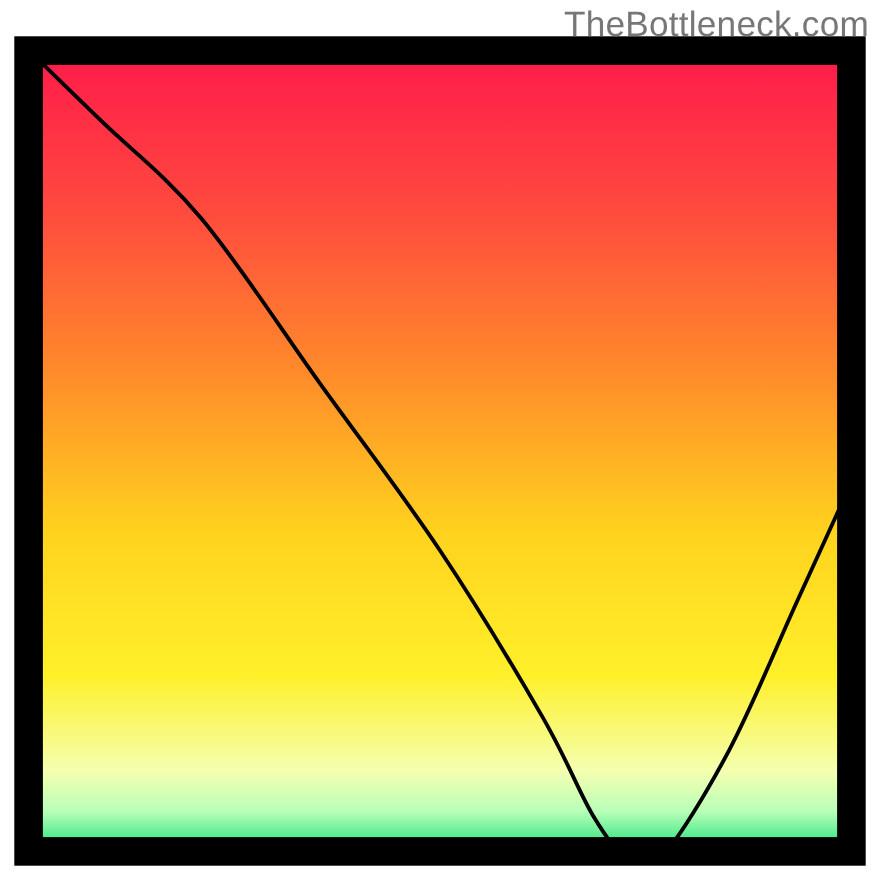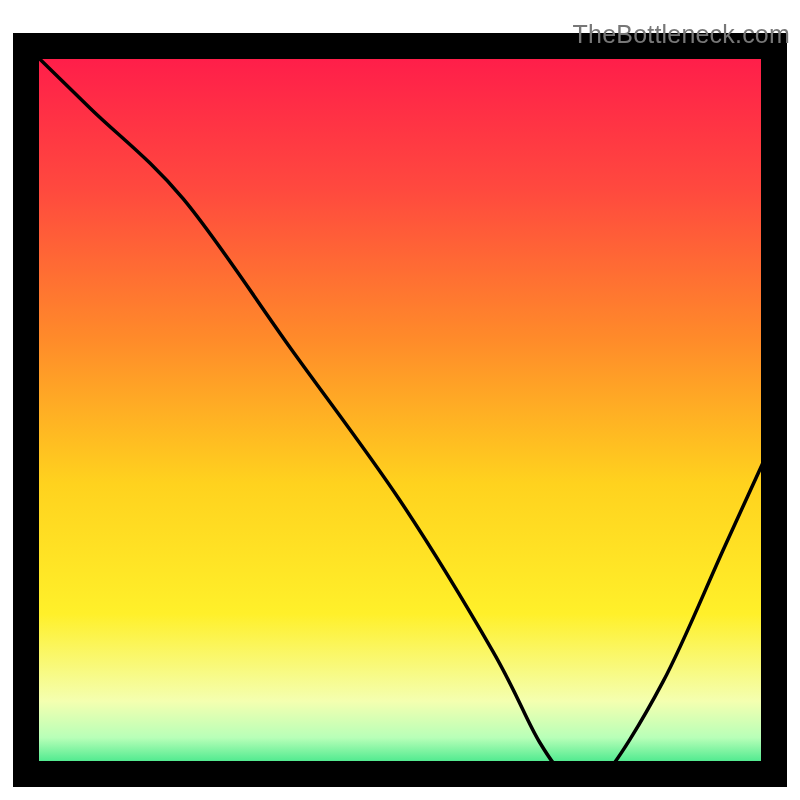--- a/index.html
+++ b/index.html
@@ -13,25 +13,24 @@
   .stage {
     position: relative;
     width: 800px;
     height: 800px;
   }
   .watermark {
     position: absolute;
     top: 4px;
     right: 10px;
     font-family: Arial, Helvetica, sans-serif;
-    font-size: 25px;
+    font-size: 32px;
     font-weight: 500;
     color: #777777;
     letter-spacing: 0.2px;
-    margin-top: 16px;
   }
   svg {
     display: block;
   }
 </style>
 </head>
 <body>
 
 <div class="stage">
   <div class="watermark">TheBottleneck.com</div>

